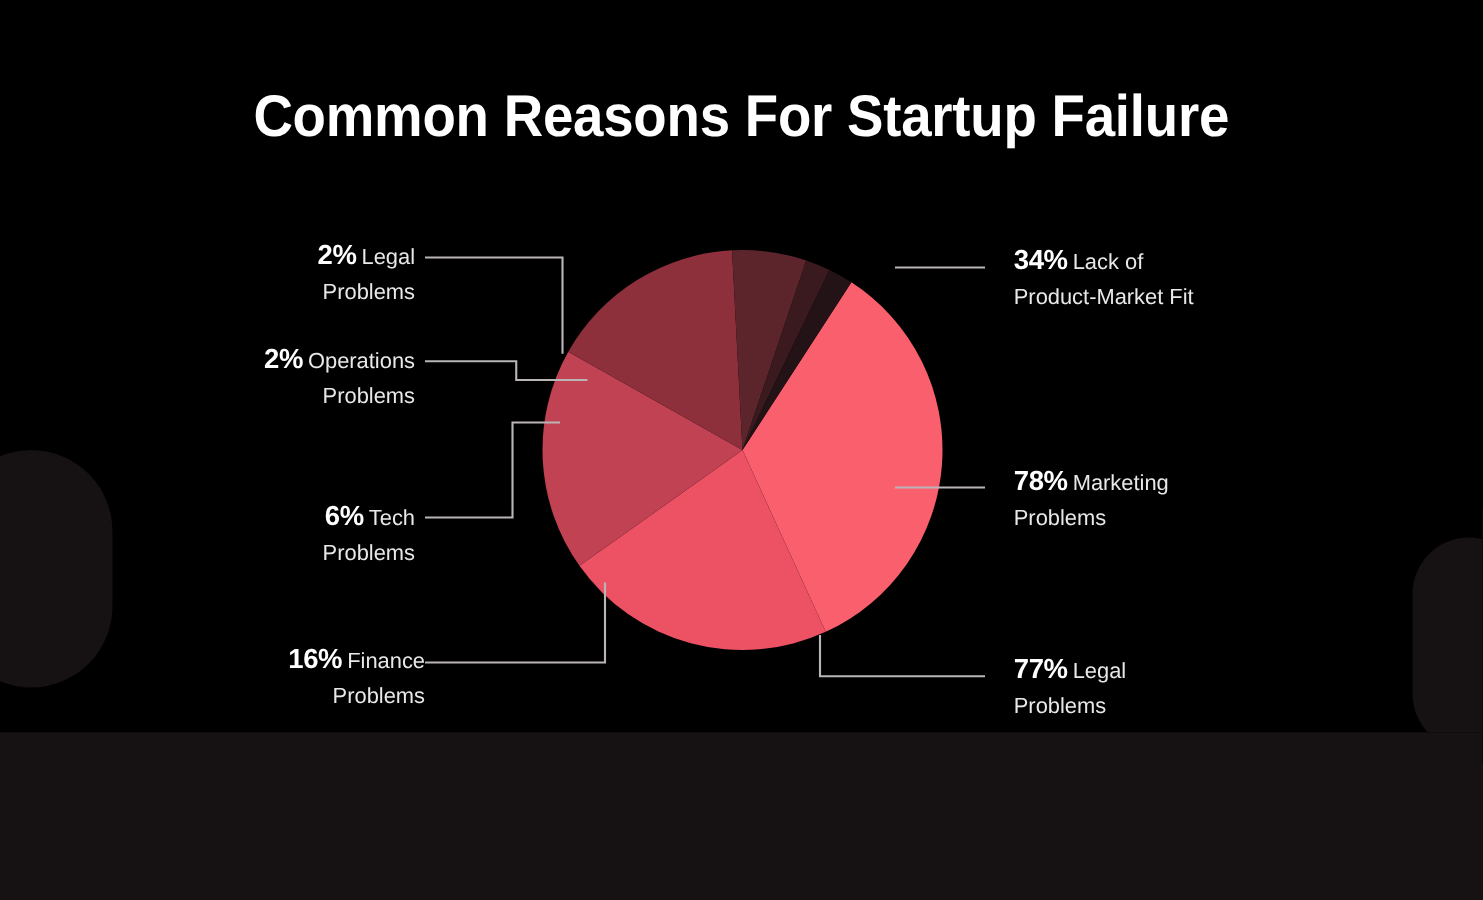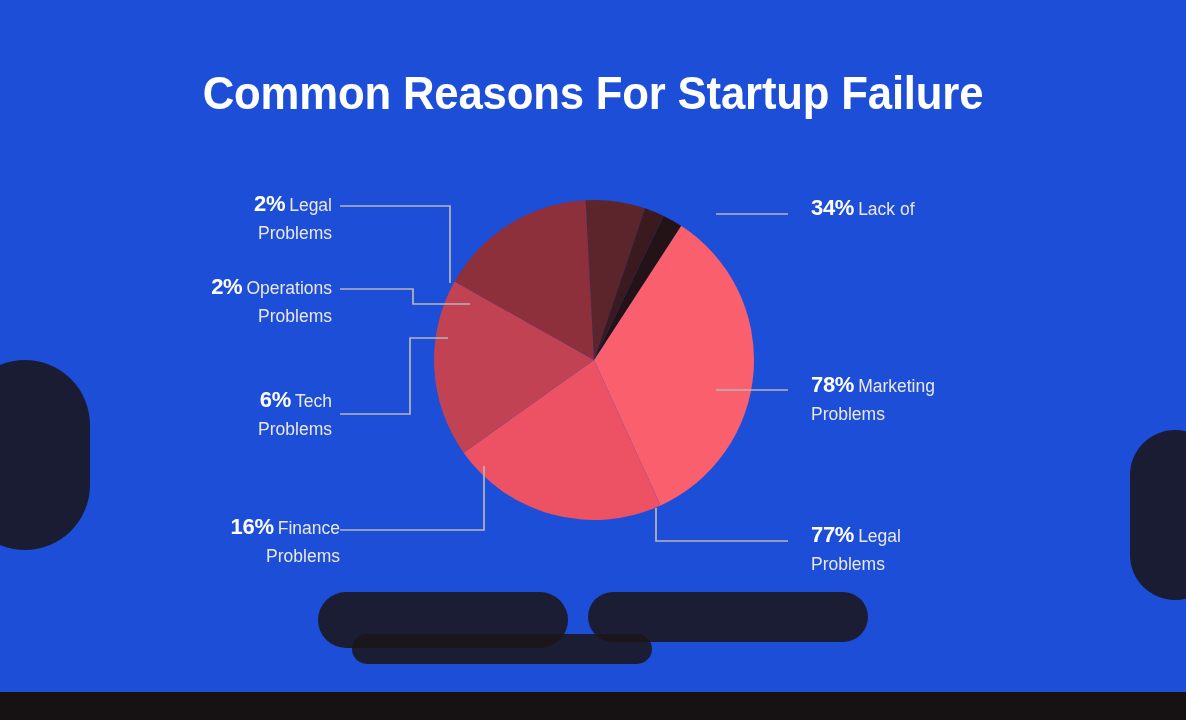--- a/index.html
+++ b/index.html
@@ -4,22 +4,22 @@
 <title>Common Reasons For Startup Failure</title>
 <style>
   html, body {
     margin: 0;
     padding: 0;
     background: #161113;
   }
   #stage {
     position: relative;
     width: 1186px;
-    height: 692px;
-    background: #1d4ed8;
+    height: 586px;
+    background: #000000;
     overflow: hidden;
     font-family: "Liberation Sans", sans-serif;
     -webkit-font-smoothing: antialiased;
   }
 
   
   .watermark {
     position: absolute;
     background: #1b1517;
     border-radius: 40px;
@@ -72,21 +72,21 @@
   }
   .callout.right { text-align: left; }
   .callout.left  { text-align: right; }
   .callout .l2 { display: block; }
   .callout.right .l2 { text-align: left; }
   .callout.left  .l2 { text-align: right; }
 
   
   .c-legal      { right: 854px; top: 190px; }
   .c-operations { right: 854px; top: 273px; }
-  .c-tech       { right: 854px; top: 386px; }
+  .c-tech       { right: 854px; top: 399px; }
   .c-finance    { right: 846px; top: 513px; }
   
   .c-pmf        { left: 811px; top: 178px; margin-top: 16px; }
   .c-marketing  { left: 811px; top: 371px; }
   .c-team       { left: 811px; top: 521px; }
 </style>
 </head>
 <body>
 
 <div id="stage">
@@ -135,20 +135,21 @@
     <span class="l2">Problems</span>
   </div>
 
   <div class="callout left c-finance">
     <span class="pct">16%</span><span>Finance</span>
     <span class="l2">Problems</span>
   </div>
 
   <div class="callout right c-pmf">
     <span class="pct">34%</span><span>Lack of</span>
+    <span class="l2">Product-Market Fit</span>
   </div>
 
   <div class="callout right c-marketing">
     <span class="pct">78%</span><span>Marketing</span>
     <span class="l2">Problems</span>
   </div>
 
   <div class="callout right c-team">
     <span class="pct">77%</span><span>Legal</span>
     <span class="l2">Problems</span>

